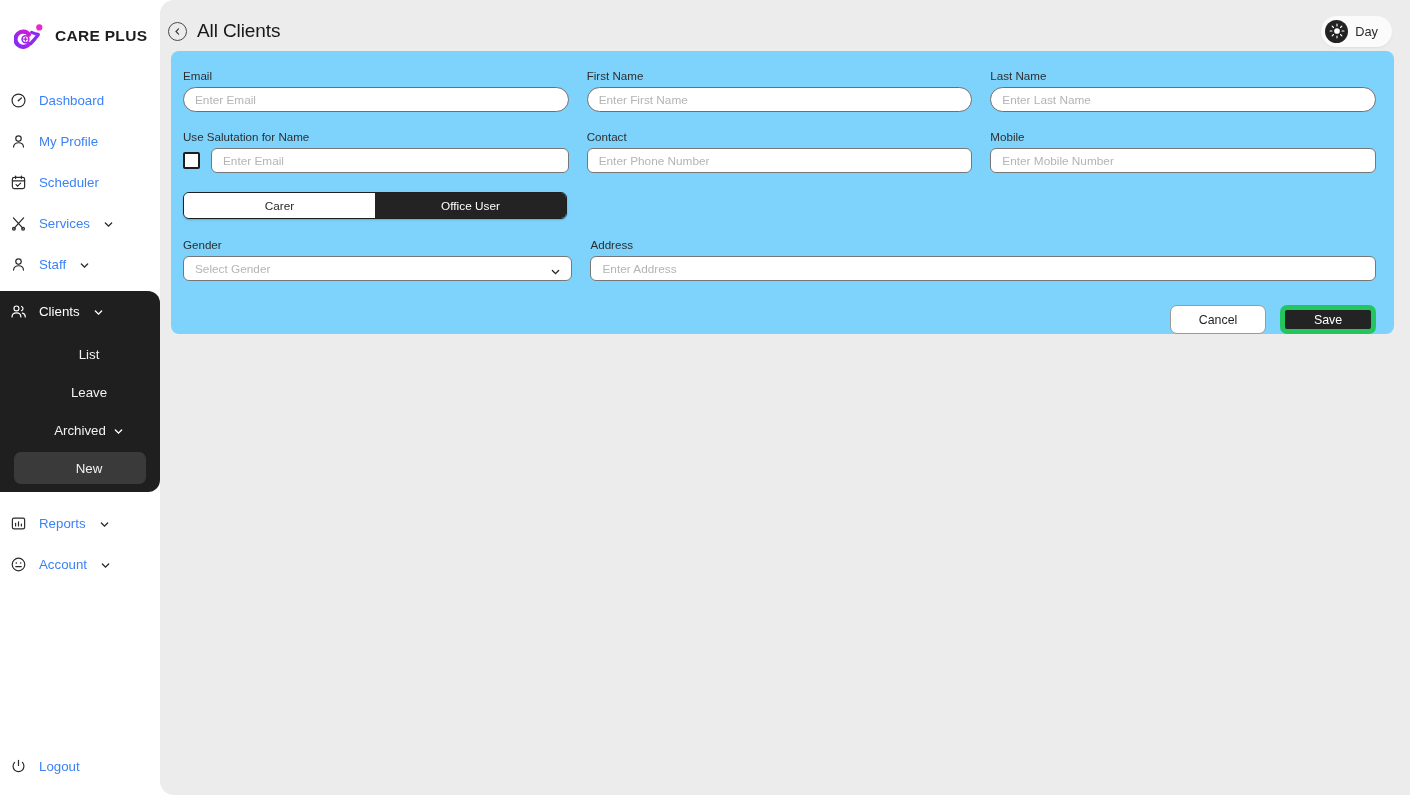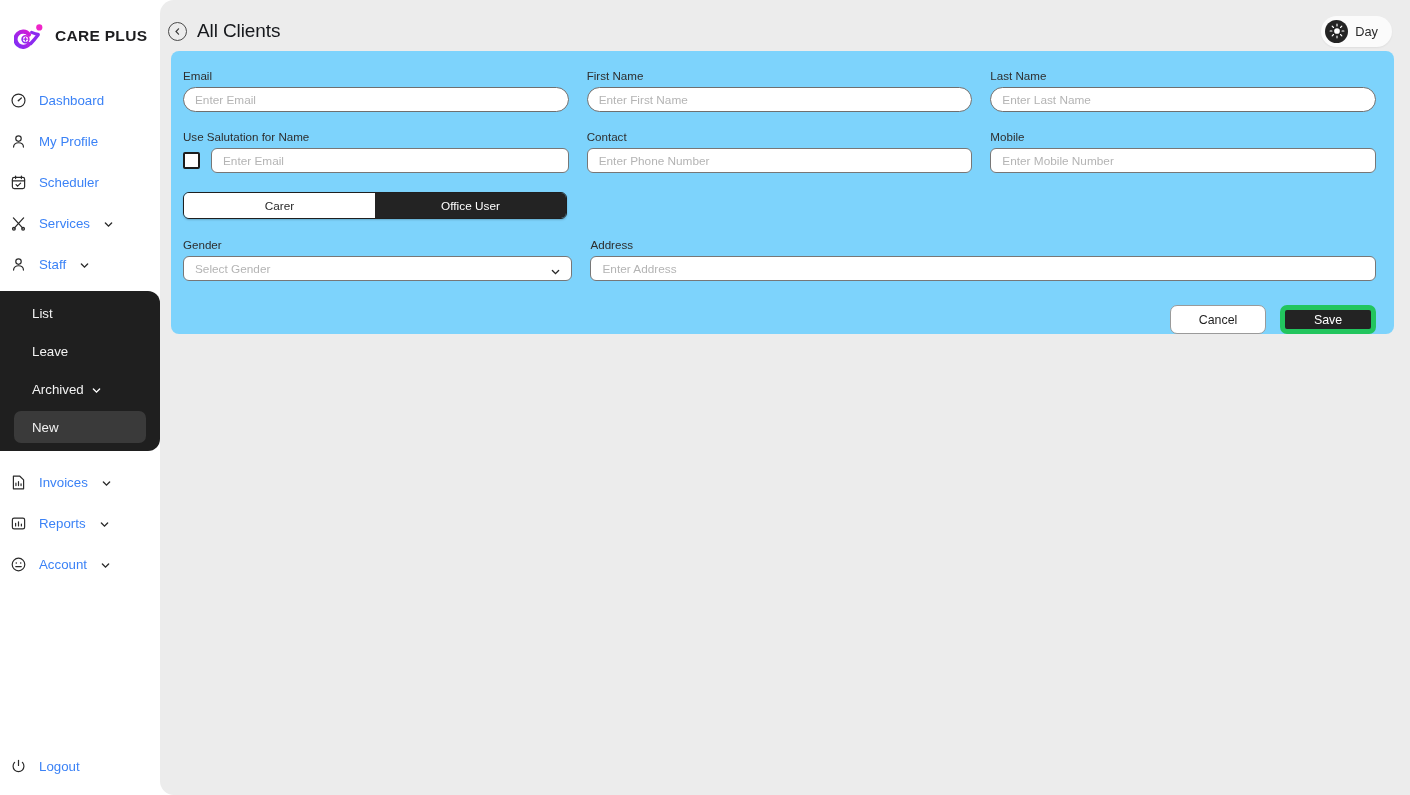--- a/index.html
+++ b/index.html
@@ -38,21 +38,21 @@
   
   .clients-panel {
     position: absolute; left: 0; top: 291px; width: 160px;
     background: #1f1f1f; border-radius: 0 12px 12px 0;
     padding-bottom: 8px; z-index: 6;
   }
   .clients-panel .nav-item { color: #ffffff; }
   .sub-item {
     height: 32px; margin: 0 14px 0 14px; padding-left: 18px;
     display: flex; align-items: center; color: #f2f2f2;
-    font-size: 13.3px; border-radius: 7px; cursor: pointer;
+    font-size: 13.3px; border-radius: 7px; cursor: pointer; justify-content: center;
   }
   .sub-item.spaced { margin-top: 6px; }
   .sub-item.active { background: #3a3a3a; }
   .sub-item .caret { margin-left: 7px; }
 
   .logout {
     position: absolute; left: 0; bottom: 8px; width: 160px;
   }
 
   
@@ -230,20 +230,35 @@
         <span class="lbl">Staff</span>
         <span class="caret">
           <svg viewBox="0 0 12 12" width="11" height="11" fill="none" stroke="#2a2a2a" stroke-width="1.5" stroke-linecap="round">
               <path d="M2.6 4.4L6 7.8l3.4-3.4"></path>
             </svg>
         </span>
       </div>
     </div>
 
     <div class="clients-panel">
+      <div class="nav-item">
+        <span class="ico">
+          <svg viewBox="0 0 20 20" width="17" height="17" fill="none" stroke="#ffffff" stroke-width="1.4">
+            <circle cx="7.6" cy="6.4" r="2.9"></circle>
+              <path d="M2.4 16.4c0-3.1 2.3-4.8 5.2-4.8s5.2 1.7 5.2 4.8" stroke-linecap="round"></path>
+            <path d="M13.6 4.1a2.7 2.7 0 0 1 0 5M14.6 11.9c2.2.4 3.4 2 3.4 4.5" stroke-linecap="round"></path>
+          </svg>
+        </span>
+        <span class="lbl">Clients</span>
+        <span class="caret">
+          <svg viewBox="0 0 12 12" width="11" height="11" fill="none" stroke="#ffffff" stroke-width="1.5" stroke-linecap="round">
+              <path d="M2.6 4.4L6 7.8l3.4-3.4"></path>
+            </svg>
+        </span>
+      </div>
 
       <div class="sub-item spaced">
         <span>List</span>
       </div>
       <div class="sub-item spaced">
         <span>Leave</span>
       </div>
       <div class="sub-item spaced">
         <span>Archived</span>
         <span class="caret">

